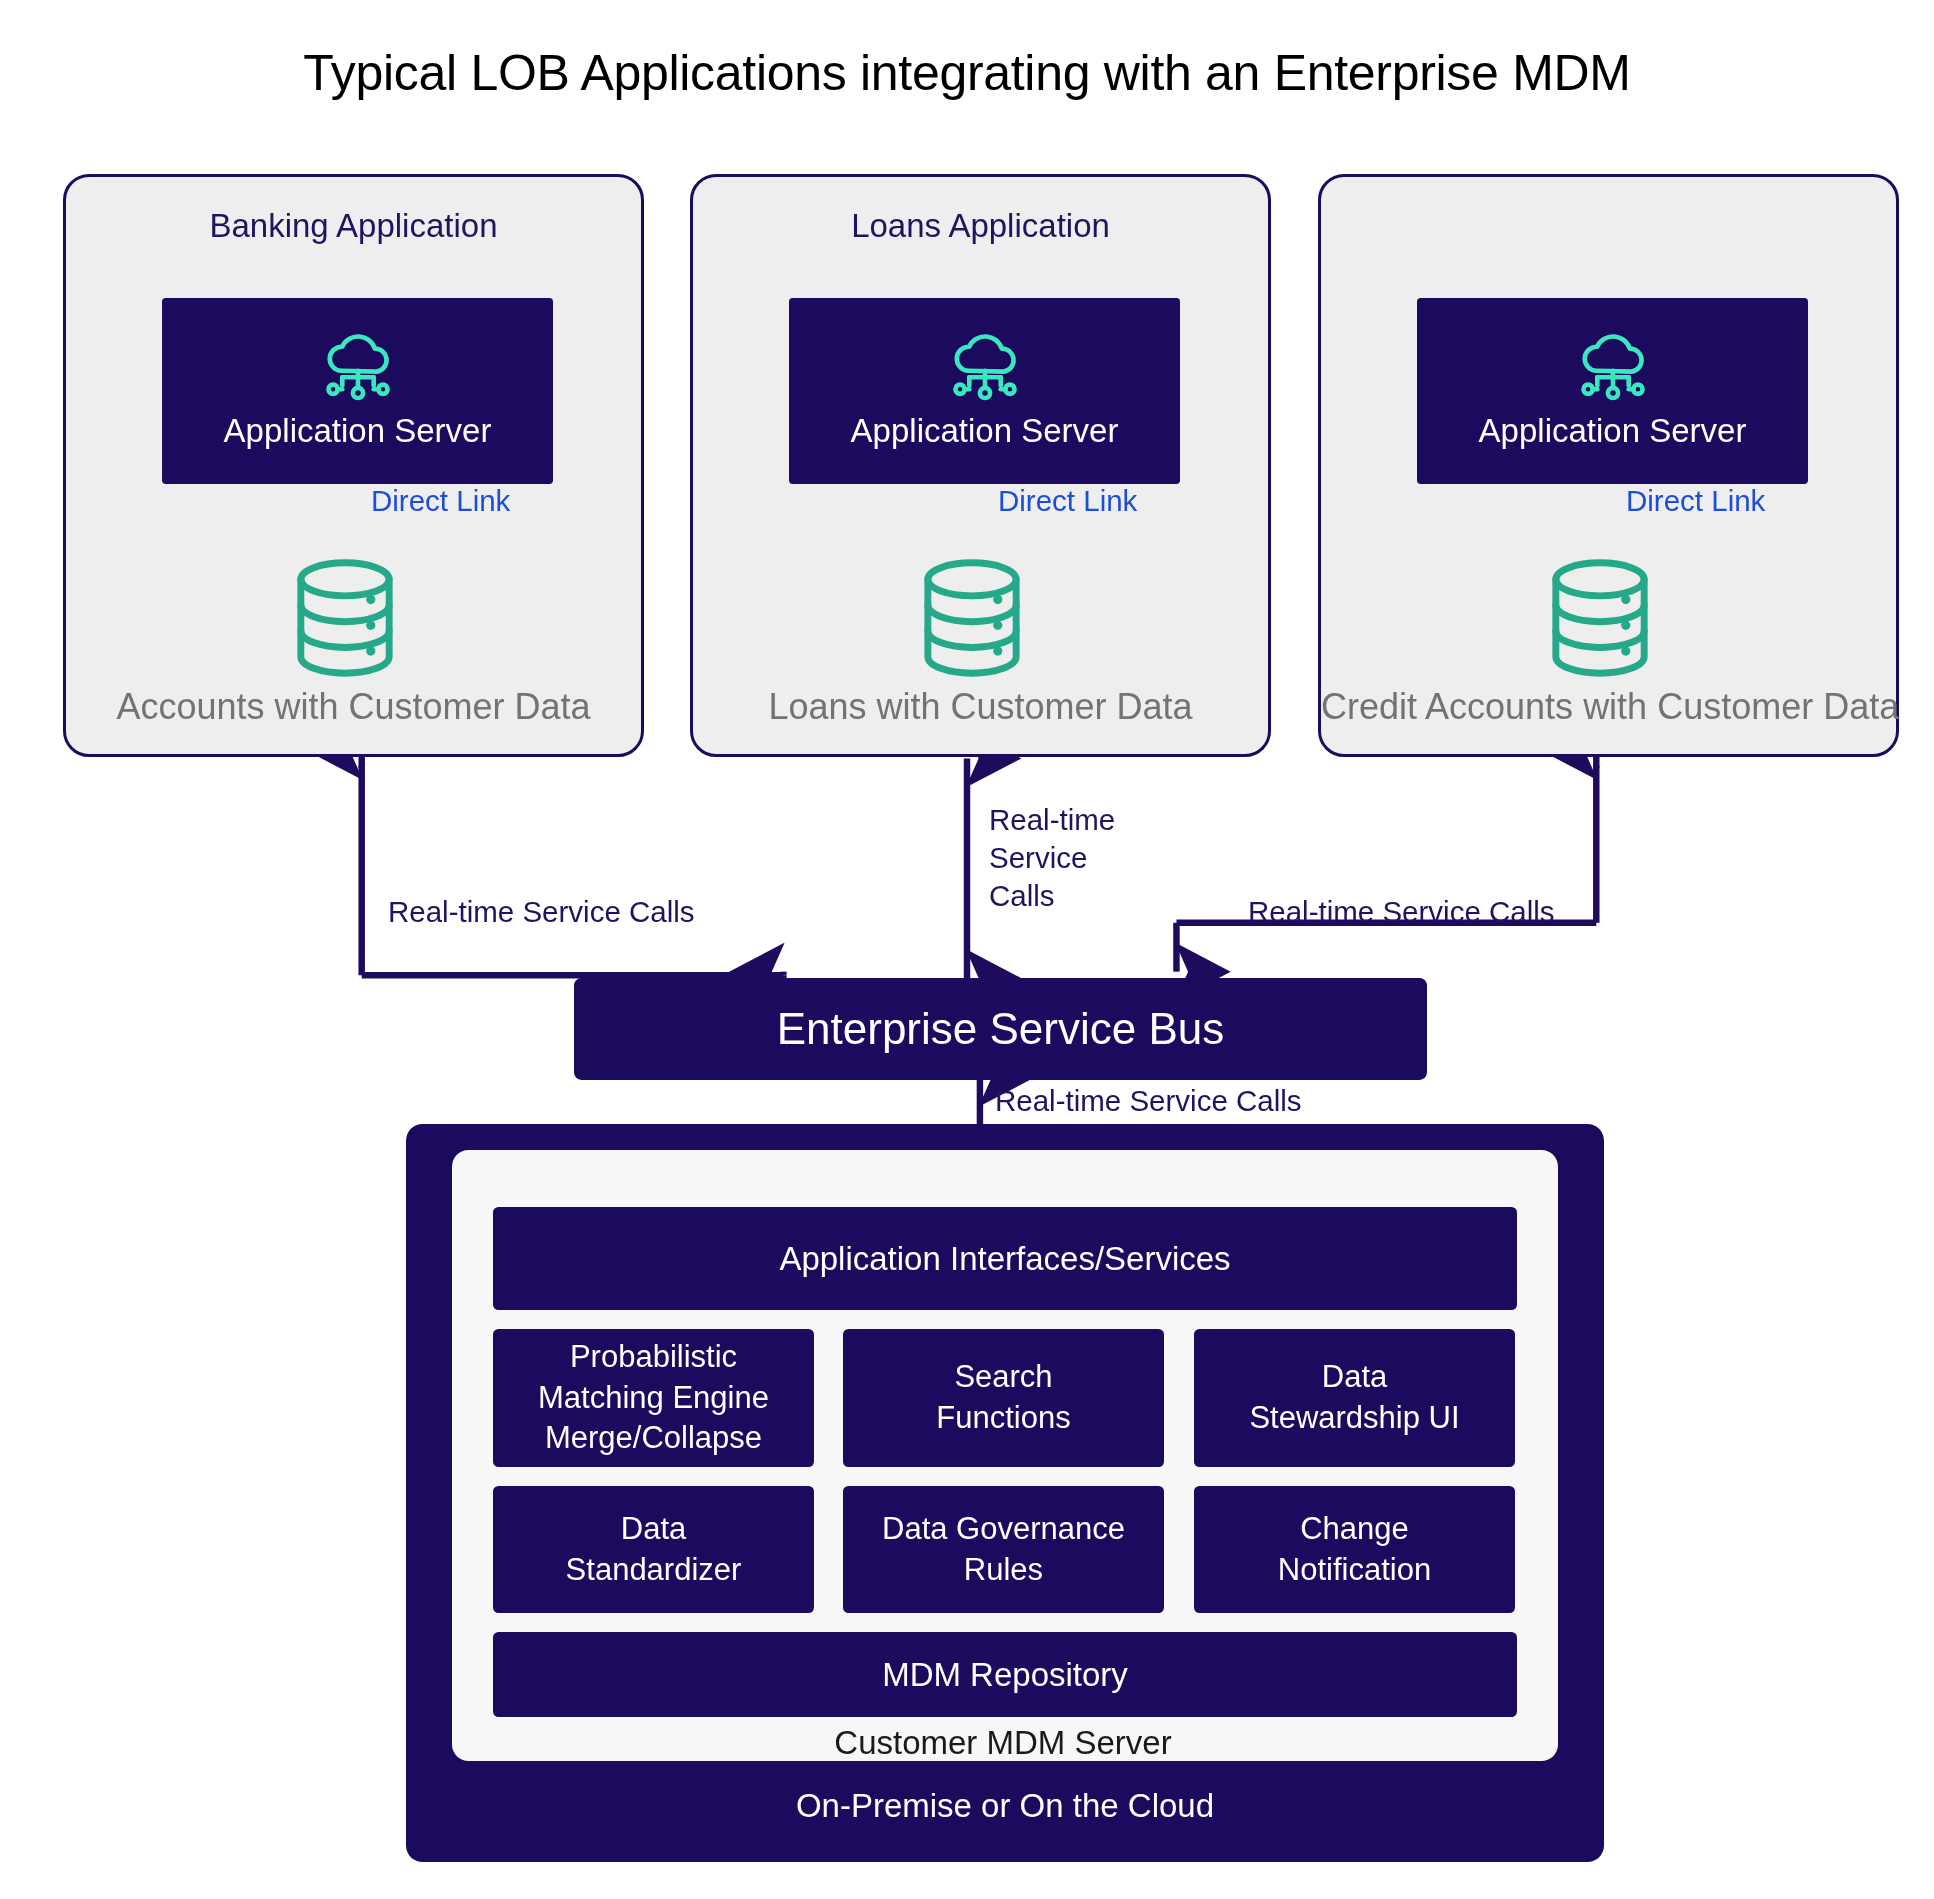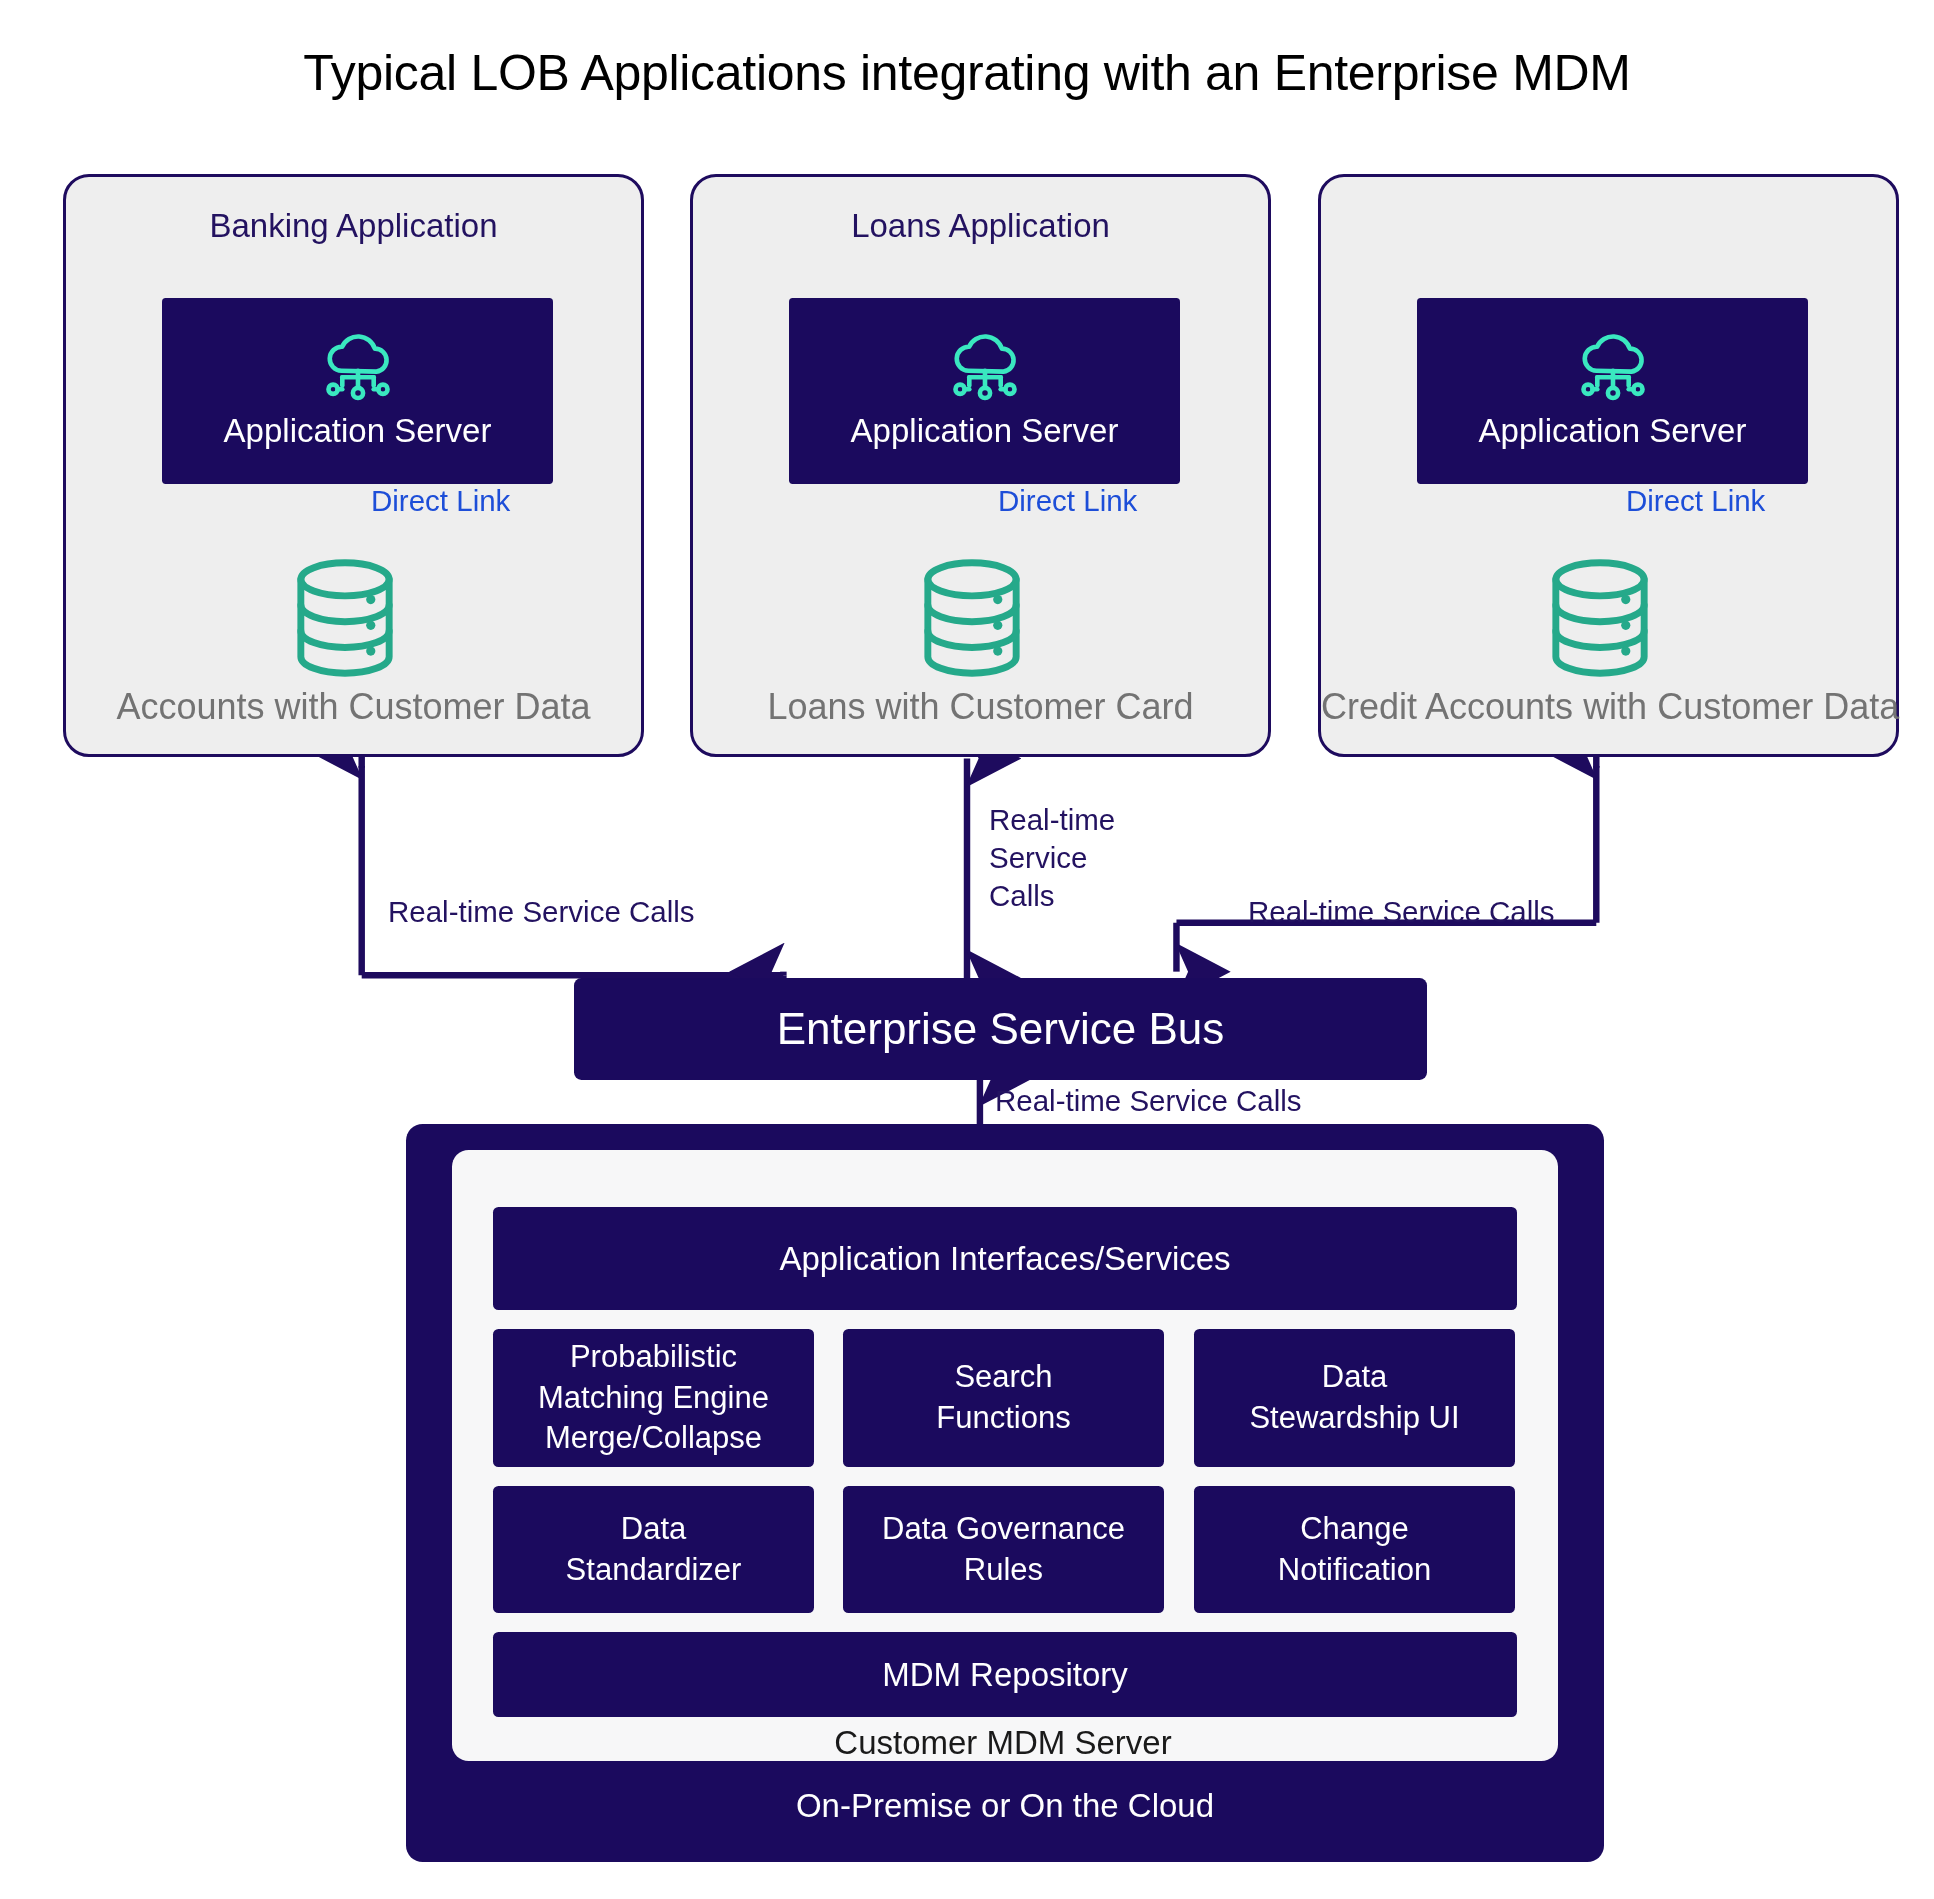--- a/index.html
+++ b/index.html
@@ -304,21 +304,21 @@
           <path d="M27,82 a48,18 0 0 0 96,0"></path>
         </g>
         <g fill="#25a98a">
           <circle cx="103" cy="48" r="5"></circle>
           <circle cx="103" cy="76" r="5"></circle>
           <circle cx="103" cy="104" r="5"></circle>
         </g>
       </svg>
     </div>
 
-    <div class="panel-caption">Loans with Customer Card</div>
+    <div class="panel-caption">Loans with Customer Data</div>
   </div>
 
   <div class="app-panel" style="left:1318px; top:174px; width:581px; height:583px;">
 
     <div class="server-box" style="left:96px; top:102px; width:391px; height:186px;">
       <span class="cloud-icon">
         <svg width="76" height="72" viewBox="0 0 82 78" xmlns="http://www.w3.org/2000/svg">
           <g fill="none" stroke="#3ae8c0" stroke-width="5" stroke-linecap="round" stroke-linejoin="round">
             <path d="M23,42 a13,13 0 0 1 0.8,-26 a19,19 0 0 1 35.4,2 a12.5,12.5 0 0 1 1.8,24.9 Z"></path>
             <line x1="41" y1="42" x2="41" y2="60"></line>

